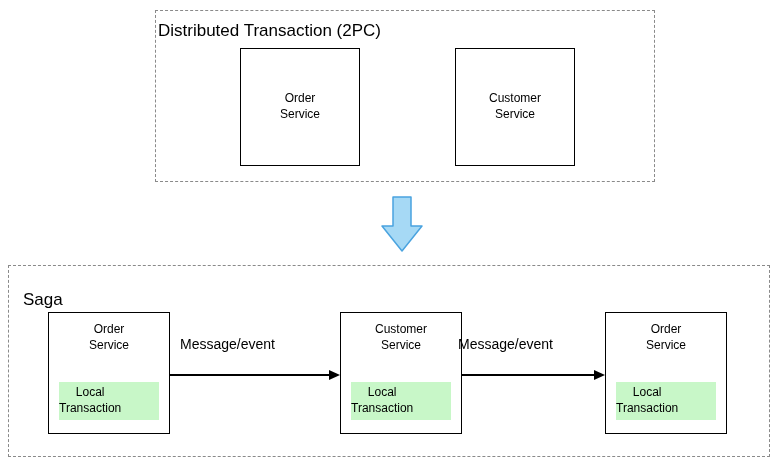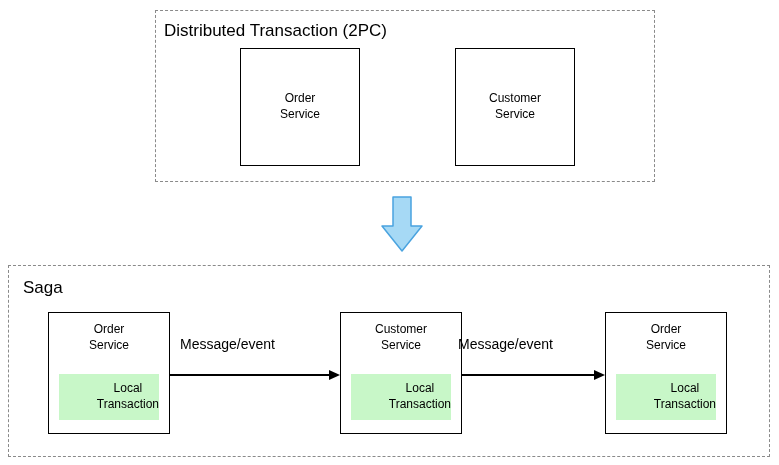--- a/index.html
+++ b/index.html
@@ -49,25 +49,25 @@
     justify-content: center;
     align-items: flex-start;
     padding-top: 9px;
   }
   .local {
     position: absolute;
     left: 50%;
     transform: translateX(-50%);
     bottom: 13px;
     width: 100px;
-    height: 46px;
+    height: 38px;
     background: var(--local-transaction-bg, #c8f7c8);
     display: flex;
     align-items: center;
-    justify-content: flex-end;
+    justify-content: flex-start;
   }
   .msg-label {
     position: absolute;
     font-size: 14px;
     width: 150px;
     text-align: left;
     white-space: nowrap;
   }
   .arrow-line {
     position: absolute;
@@ -85,39 +85,39 @@
   .down-arrow {
     position: absolute;
   }
 </style>
 </head>
 <body>
 
 <div class="canvas">
 
   <div class="dashed" style="left:155px; top:10px; width:500px; height:172px;">
-    <div class="section-title" style="left:8px; top:10px;">Distributed Transaction (2PC)</div>
+    <div class="section-title" style="left:2px; top:10px;">Distributed Transaction (2PC)</div>
   </div>
 
   <div class="node center" style="left:240px; top:48px; width:120px; height:118px;">
     <div class="node-label">Order
 Service</div>
   </div>
 
   <div class="node center" style="left:455px; top:48px; width:120px; height:118px;">
     <div class="node-label">Customer
 Service</div>
   </div>
 
   <svg class="down-arrow" style="left:381px; top:196px;" width="42" height="56" viewBox="0 0 42 56">
     <polygon points="12,1 30,1 30,30 41,30 21,55 1,30 12,30" style="fill:var(--down-arrow-fill,#a6d9f5); stroke:var(--down-arrow-stroke,#4aa3df); stroke-width:1.5; stroke-linejoin:round;"></polygon>
   </svg>
 
   <div class="dashed" style="left:8px; top:265px; width:762px; height:192px;">
-    <div class="section-title" style="left:14px; top:12px;text-align:center;">Saga</div>
+    <div class="section-title" style="left:14px; top:24px;text-align:center;">Saga</div>
   </div>
 
   <div class="node top-align" style="left:48px; top:312px; width:122px; height:122px;">
     <div class="node-label">Order
 Service</div>
     <div class="local">
       <div class="node-label">Local
 Transaction</div>
     </div>
   </div>

